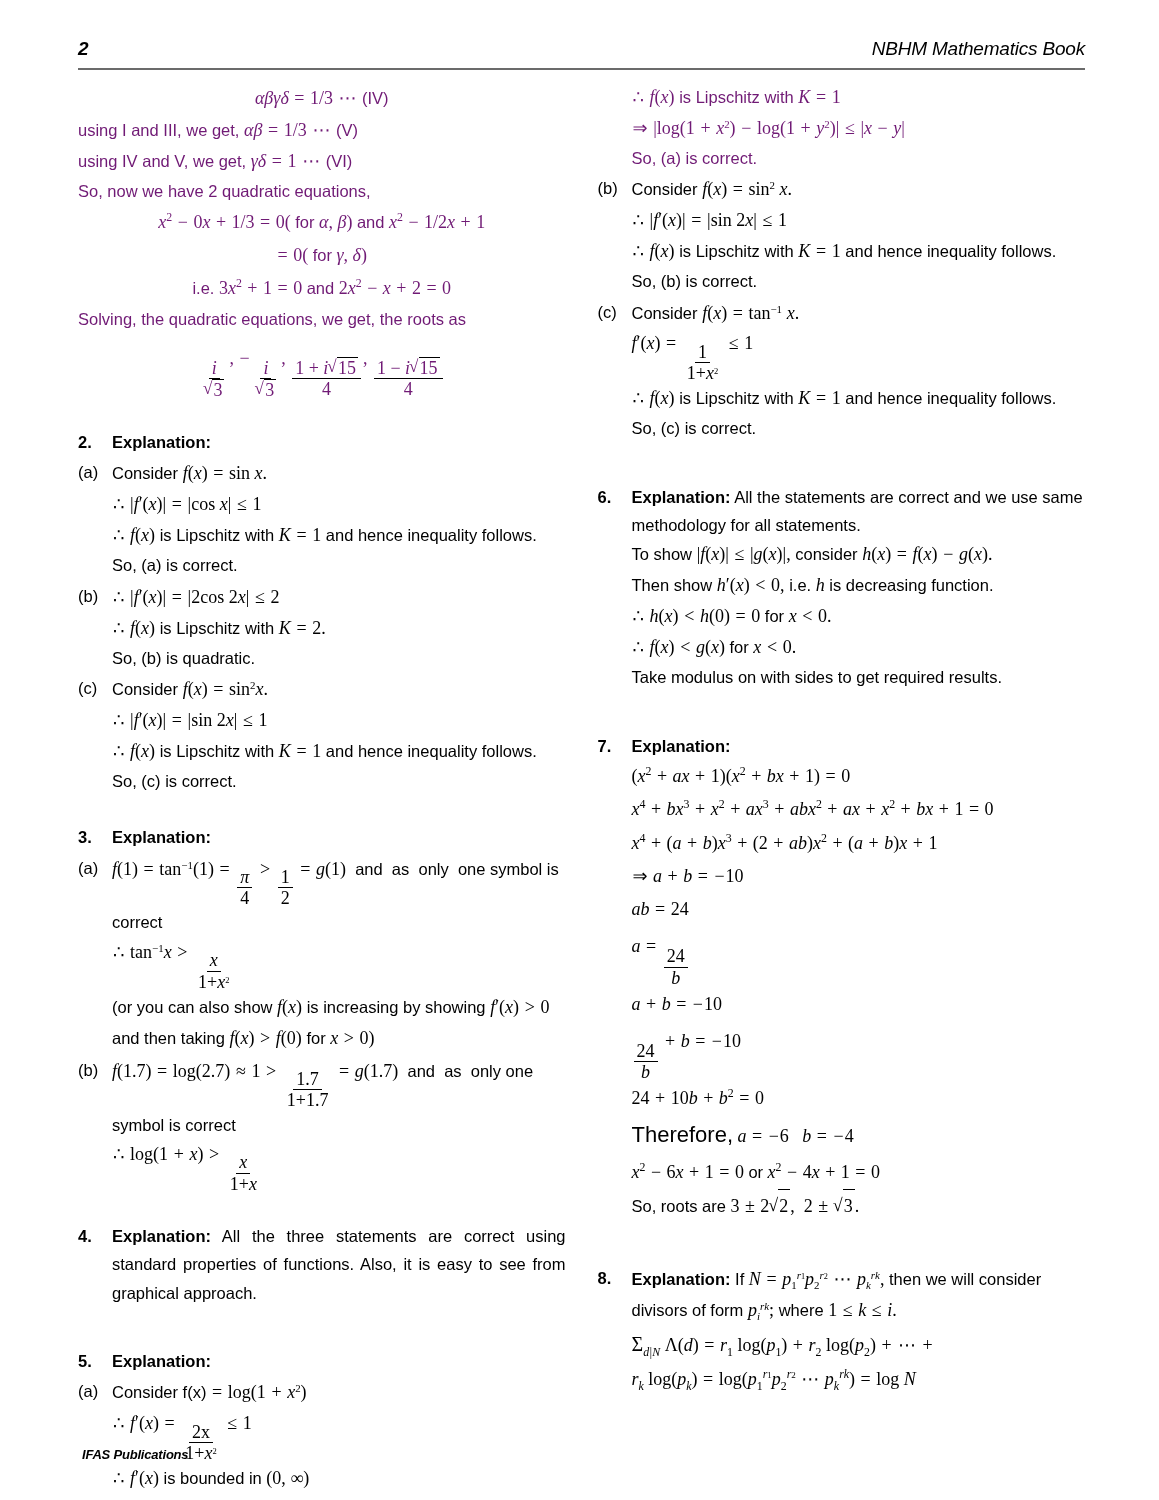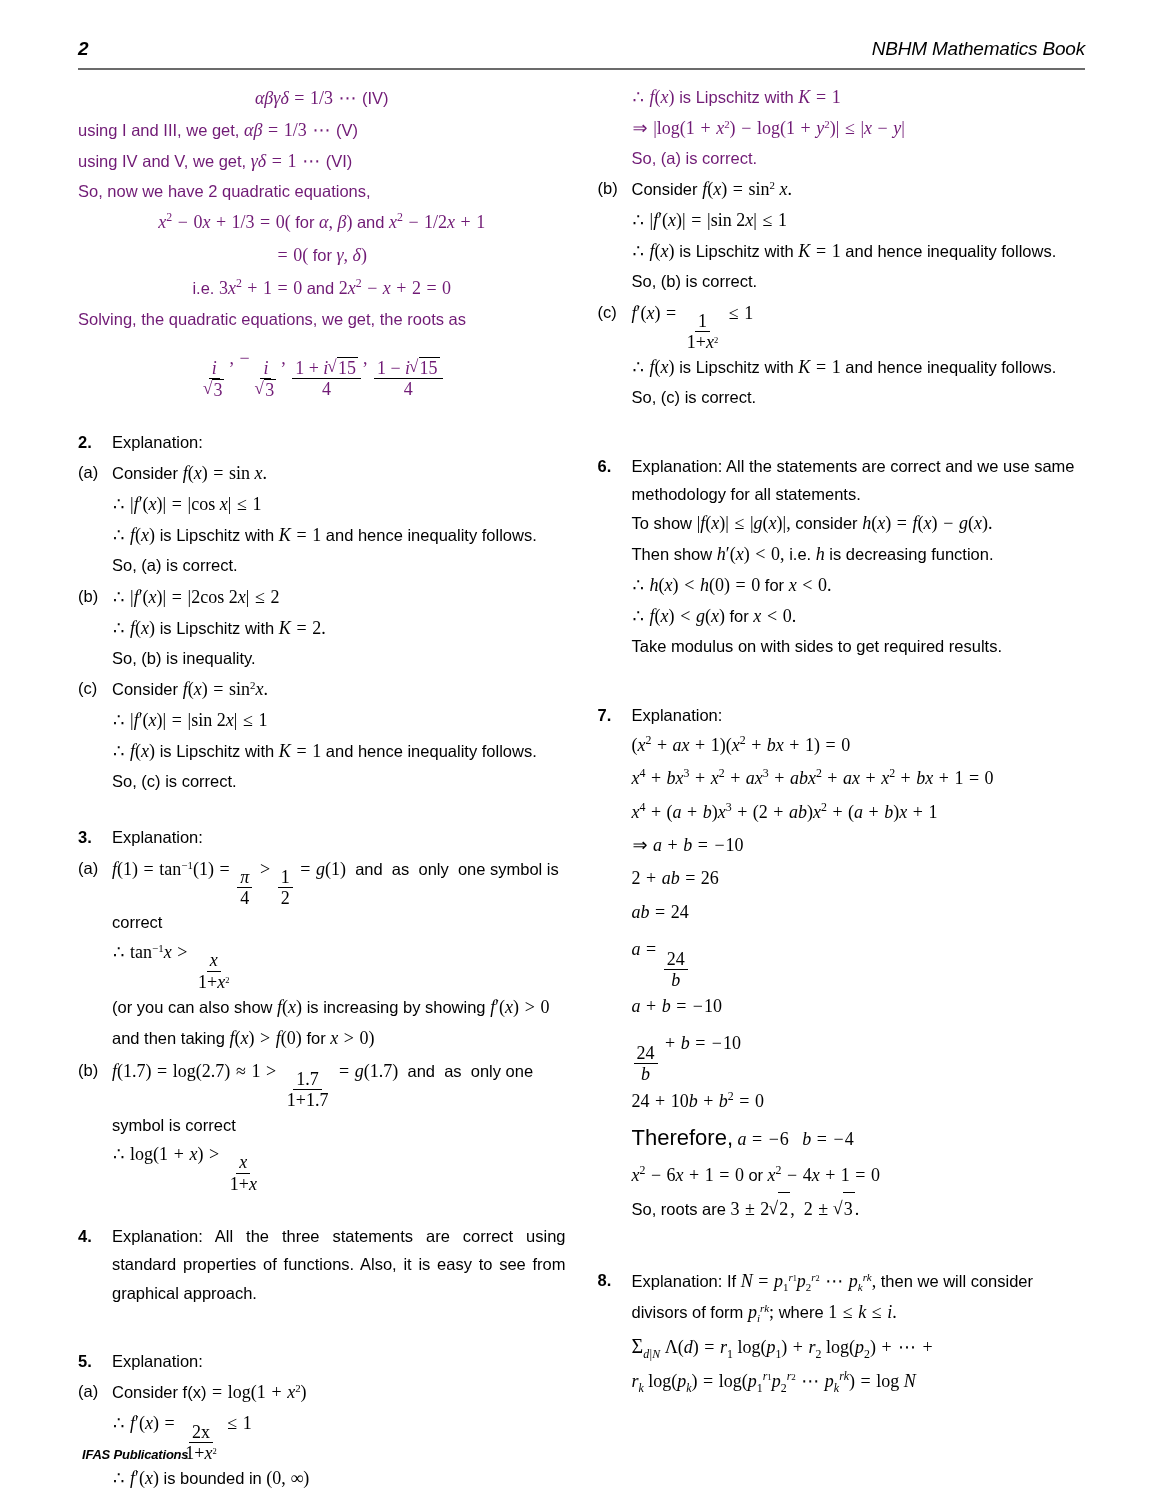--- a/index.html
+++ b/index.html
@@ -107,21 +107,21 @@
   .body.justify {
     text-align: justify;
     text-justify: inter-word;
   }
   .indent {
     margin-left: 34px;
   }
   .gap-md { height: 26px; }
   .gap-lg { height: 38px; }
 
-  strong.hd { font-weight: normal; }
+  strong.hd { font-weight: bold; }
 
   
   .m {
     font-family: "Liberation Serif", serif;
     font-style: italic;
     font-size: 18px;
   }
   .mr {
     font-family: "Liberation Serif", serif;
     font-style: normal;
@@ -277,21 +277,21 @@
 
       <div class="item">
         <div class="marker">(b)</div>
         <div class="body">
           <div>
             <span class="op">∴</span> <span class="mr">|</span><span class="m">f</span><span class="mr">′(</span><span class="m">x</span><span class="mr">)|</span> <span class="op">=</span> <span class="mr">|2cos</span> <span class="mr">2</span><span class="m">x</span><span class="mr">|</span> <span class="op">≤</span> <span class="mr">2</span>
           </div>
           <div>
             <span class="op">∴</span> <span class="m">f</span><span class="mr">(</span><span class="m">x</span><span class="mr">)</span> is Lipschitz with <span class="m">K</span> <span class="op">=</span> <span class="mr">2.</span>
           </div>
-          <div>So, (b) is inequality.</div>
+          <div>So, (b) is quadratic.</div>
         </div>
       </div>
 
       <div class="item">
         <div class="marker">(c)</div>
         <div class="body">
           <div>
             Consider <span class="m">f</span><span class="mr">(</span><span class="m">x</span><span class="mr">)</span> <span class="op">=</span> <span class="mr">sin</span><sup class="e mr">2</sup><span class="m">x</span><span class="mr">.</span>
           </div>
           <div>
@@ -415,20 +415,23 @@
             <span class="op">∴</span> <span class="m">f</span><span class="mr">(</span><span class="m">x</span><span class="mr">)</span> is Lipschitz with <span class="m">K</span> <span class="op">=</span> <span class="mr">1</span> and hence inequality follows.
           </div>
           <div>So, (b) is correct.</div>
         </div>
       </div>
 
       <div class="item">
         <div class="marker">(c)</div>
         <div class="body">
           <div>
+            Consider <span class="m">f</span><span class="mr">(</span><span class="m">x</span><span class="mr">)</span> <span class="op">=</span> <span class="mr">tan</span><sup class="e mr">−1</sup> <span class="m">x</span><span class="mr">.</span>
+          </div>
+          <div>
             <span class="m">f</span><span class="mr">′(</span><span class="m">x</span><span class="mr">)</span> <span class="op">=</span> <span class="frac">
                 <span class="nu"><span class="mr">1</span></span>
                 <span class="de"><span class="mr">1+</span><span class="m">x</span><sup class="e mr">2</sup></span>
               </span> <span class="op">≤</span> <span class="mr">1</span>
           </div>
           <div class="justify">
             <span class="op">∴</span> <span class="m">f</span><span class="mr">(</span><span class="m">x</span><span class="mr">)</span> is Lipschitz with <span class="m">K</span> <span class="op">=</span> <span class="mr">1</span> and hence inequality follows.
           </div>
           <div>So, (c) is correct.</div>
         </div>
@@ -471,23 +474,20 @@
           <span class="mr">(</span><span class="m">x</span><sup class="e mr">2</sup> <span class="op">+</span> <span class="m">ax</span> <span class="op">+</span> <span class="mr">1)(</span><span class="m">x</span><sup class="e mr">2</sup> <span class="op">+</span> <span class="m">bx</span> <span class="op">+</span> <span class="mr">1)</span> <span class="op">=</span> <span class="mr">0</span>
         </div>
         <div>
           <span class="m">x</span><sup class="e mr">4</sup> <span class="op">+</span> <span class="m">bx</span><sup class="e mr">3</sup> <span class="op">+</span> <span class="m">x</span><sup class="e mr">2</sup> <span class="op">+</span> <span class="m">ax</span><sup class="e mr">3</sup> <span class="op">+</span> <span class="m">abx</span><sup class="e mr">2</sup> <span class="op">+</span> <span class="m">ax</span> <span class="op">+</span> <span class="m">x</span><sup class="e mr">2</sup> <span class="op">+</span> <span class="m">bx</span> <span class="op">+</span> <span class="mr">1</span> <span class="op">=</span> <span class="mr">0</span>
         </div>
         <div>
           <span class="m">x</span><sup class="e mr">4</sup> <span class="op">+</span> <span class="mr">(</span><span class="m">a</span> <span class="op">+</span> <span class="m">b</span><span class="mr">)</span><span class="m">x</span><sup class="e mr">3</sup> <span class="op">+</span> <span class="mr">(2</span> <span class="op">+</span> <span class="m">ab</span><span class="mr">)</span><span class="m">x</span><sup class="e mr">2</sup> <span class="op">+</span> <span class="mr">(</span><span class="m">a</span> <span class="op">+</span> <span class="m">b</span><span class="mr">)</span><span class="m">x</span> <span class="op">+</span> <span class="mr">1</span>
         </div>
         <div>
           <span class="op">⇒</span> <span class="m">a</span> <span class="op">+</span> <span class="m">b</span> <span class="op">=</span> <span class="op">−</span><span class="mr">10</span>
-        </div>
-        <div>
-          <span class="mr">2</span> <span class="op">+</span> <span class="m">ab</span> <span class="op">=</span> <span class="mr">26</span>
         </div>
         <div>
           <span class="m">ab</span> <span class="op">=</span> <span class="mr">24</span>
         </div>
         <div style="line-height:2.3;">
           <span class="m">a</span> <span class="op">=</span> <span class="frac big">
               <span class="nu"><span class="mr">24</span></span>
               <span class="de"><span class="m">b</span></span>
             </span>
         </div>

